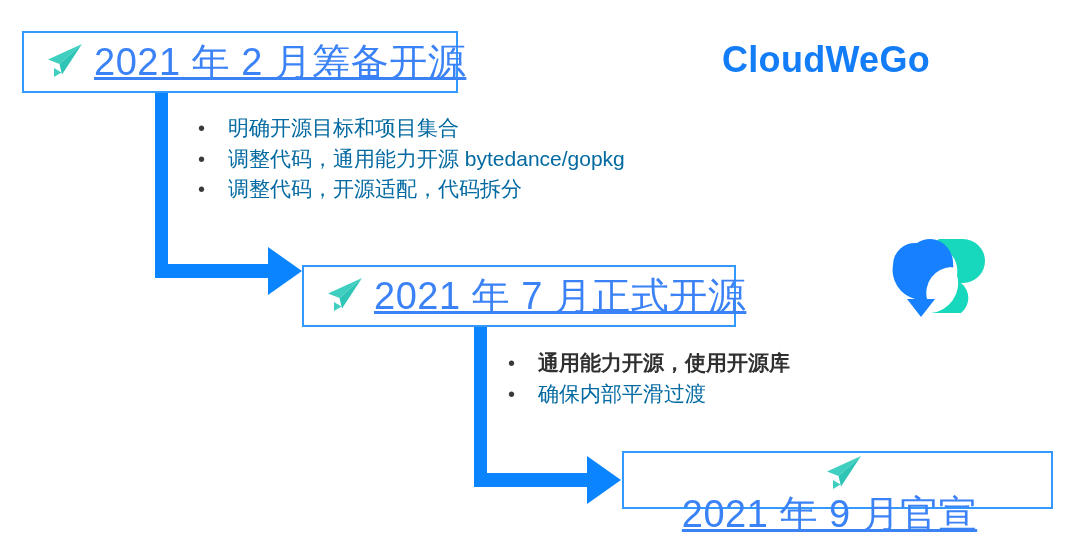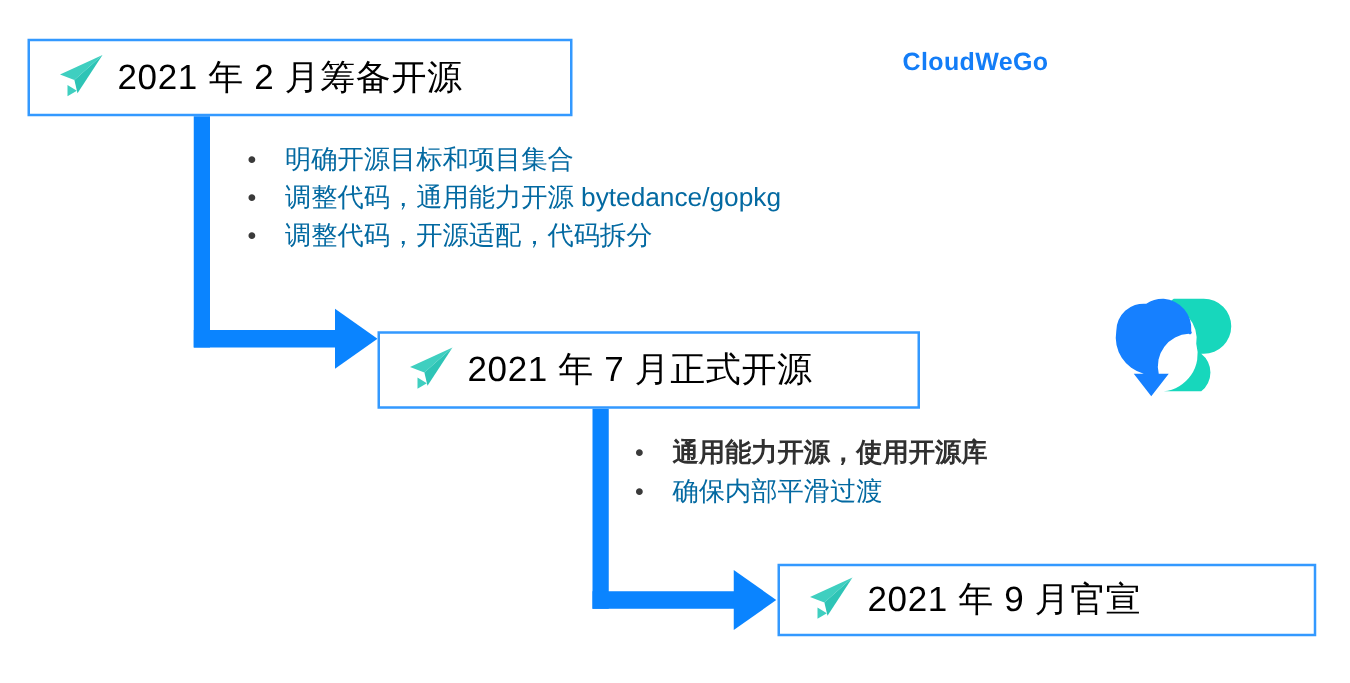--- a/index.html
+++ b/index.html
@@ -33,31 +33,32 @@
     align-items: center;
     z-index: 5;
   }
   .milestone .plane-icon {
     flex: 0 0 auto;
     display: block;
     margin-left: 18px;
     margin-right: 10px;
   }
   .milestone .m-label {
-    font-size: 28px;
+    font-size: 38px;
     line-height: 1;
-    color: #000000;
+    color: #3b82f6;
     white-space: nowrap;
     letter-spacing: 0.5px;
     padding-right: 16px;
+    text-decoration: underline;
   }
 
   #box-1 { left: 22px;  top: 31px;  width: 436px; height: 62px; }
   #box-2 { left: 302px; top: 239px; width: 434px; height: 62px; margin-top: 26px; }
-  #box-3 { left: 622px; top: 451px; width: 431px; height: 58px; }
+  #box-3 { left: 622px; top: 451px; width: 431px; height: 58px; flex-direction: column; }
 
   
   .connector {
     position: absolute;
     z-index: 2;
   }
   .conn-v {
     position: absolute;
     background: #0a84ff;
   }
@@ -111,21 +112,21 @@
   .bullet-text.bold { font-weight: bold; color: #303030; }
 
   #bullets-1 { left: 198px; top: 114px; }
   #bullets-2 { left: 508px; top: 349px; }
 
   
   #brand-wordmark {
     position: absolute;
     left: 722px;
     top: 39px;
-    font-size: 20px;
+    font-size: 36px;
     font-weight: bold;
     color: #137df7;
     letter-spacing: 0.3px;
     z-index: 4;
   }
 
   
   #brand-logo {
     position: absolute;
     left: 881px;

